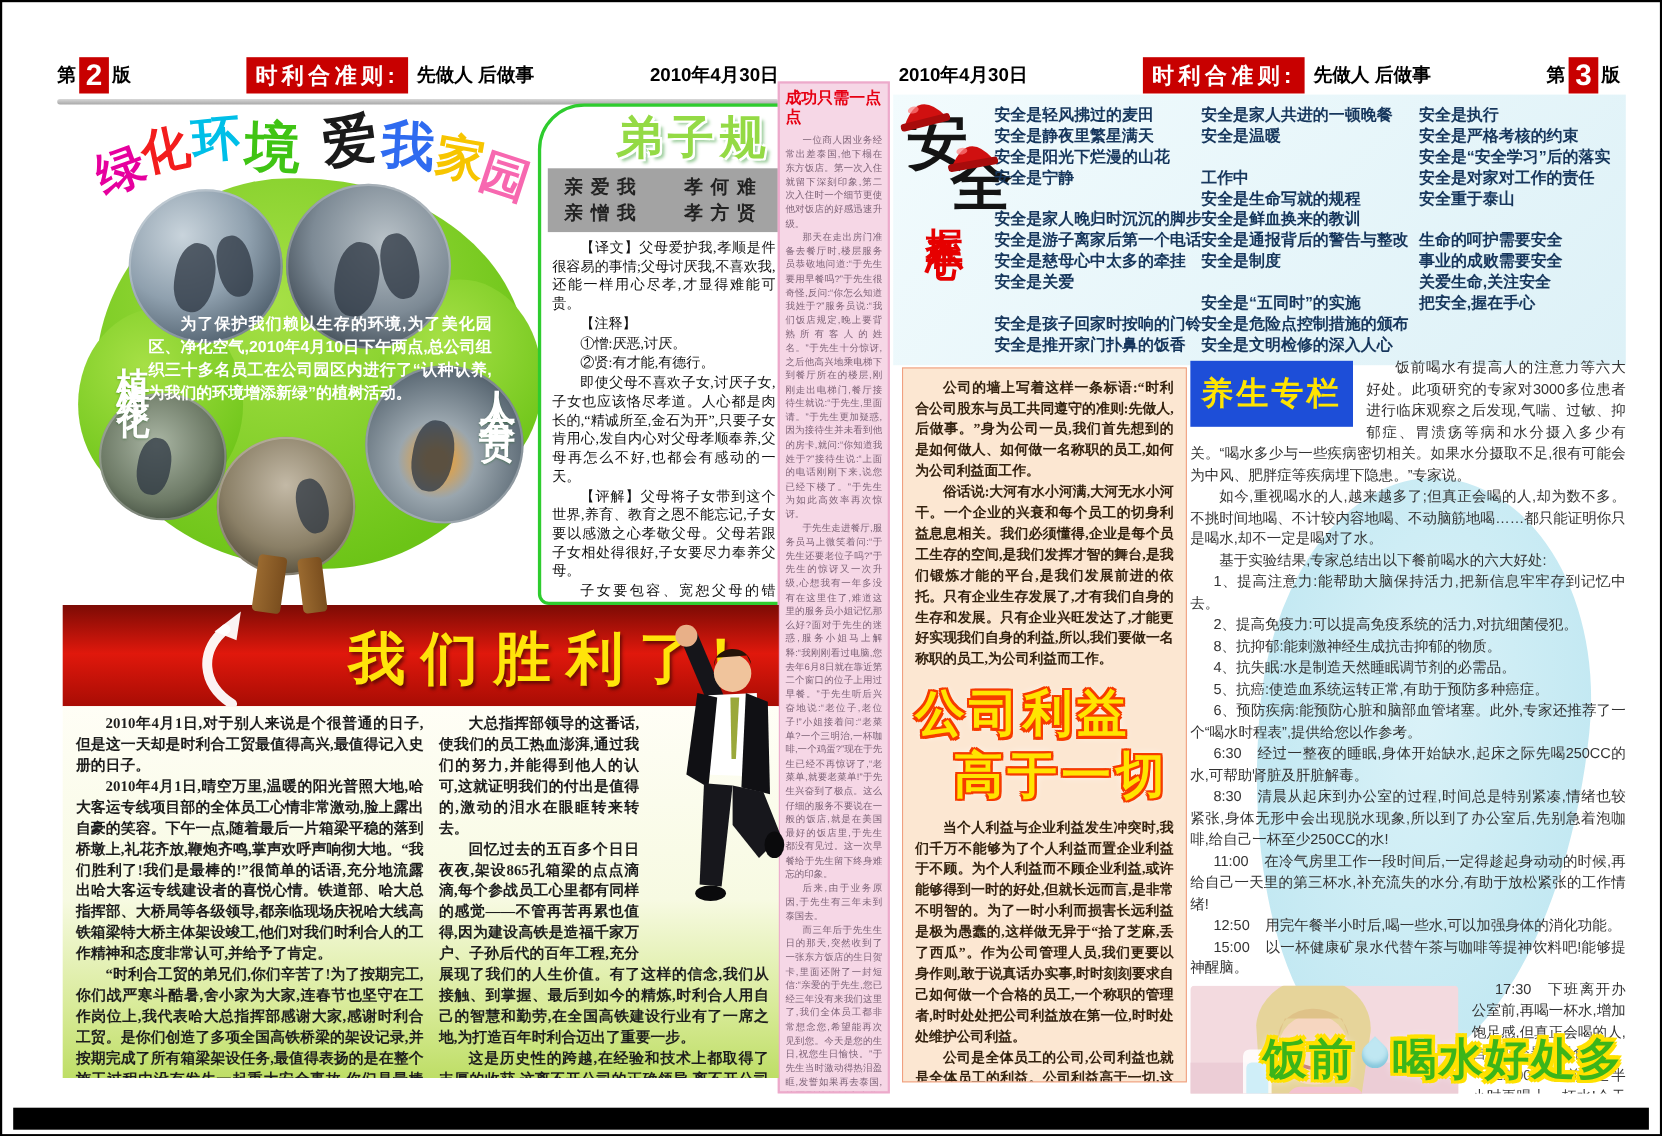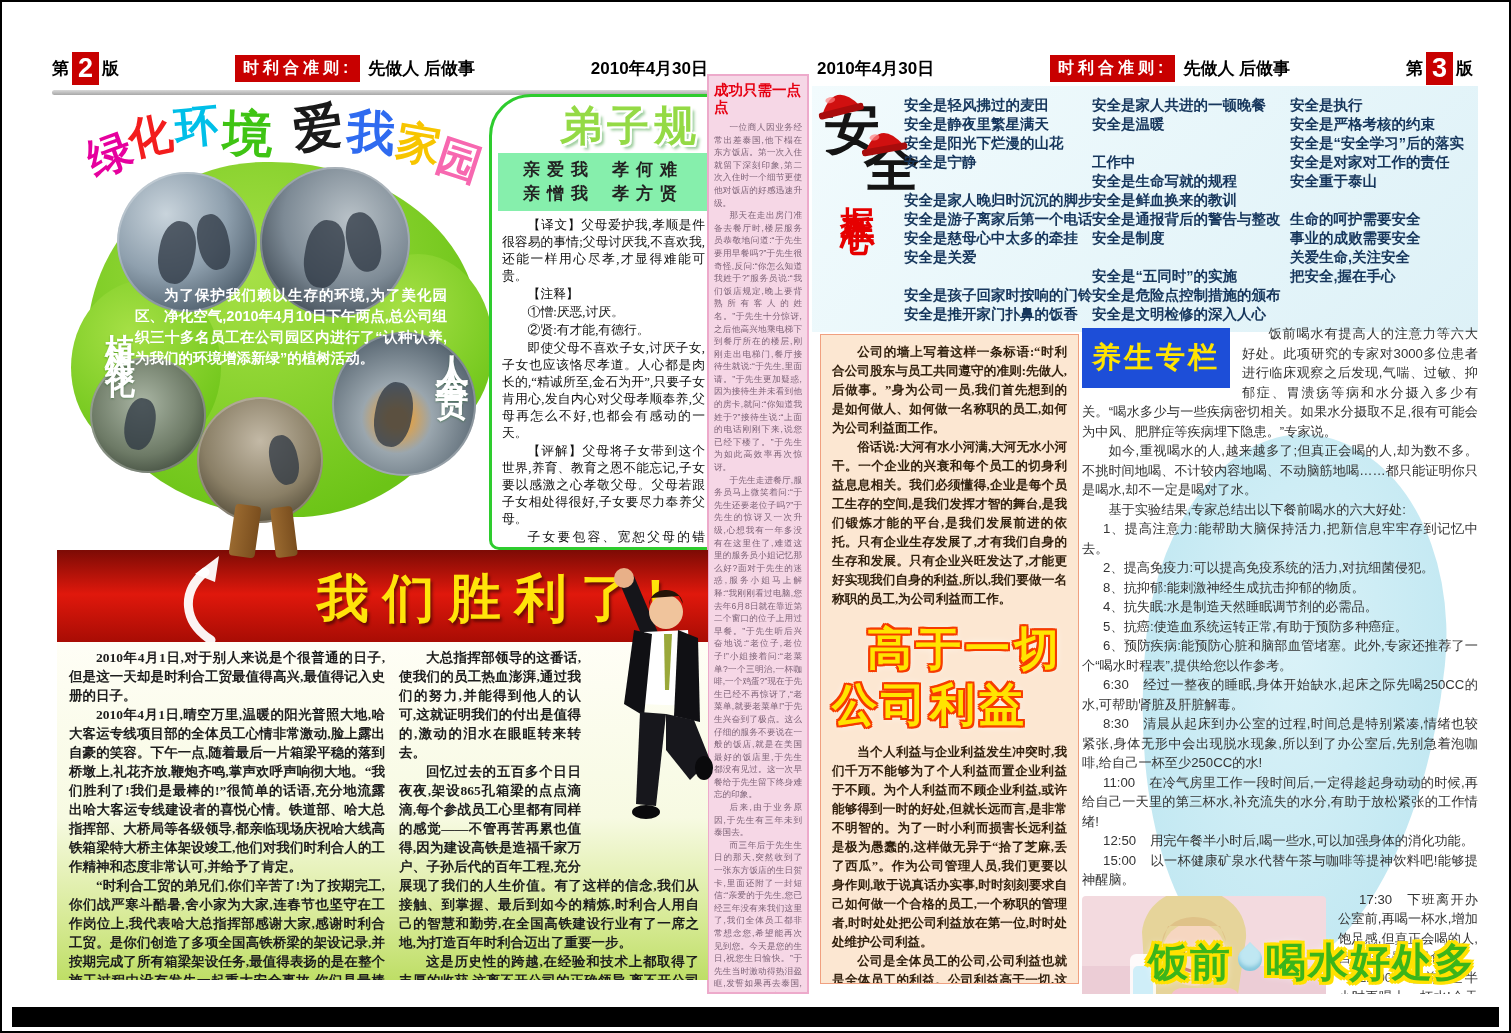--- a/index.html
+++ b/index.html
@@ -9,21 +9,21 @@
   [data-interactable]{cursor:default;}
 
   
   .mast{position:absolute;top:48px;height:40px;width:656px;}
   .mast-l{left:50px;} .mast-r{left:815px;}
   .mast .row{display:flex;align-items:center;height:36px;}
   .pgno-wrap{font-size:17px;font-weight:700;display:flex;align-items:center;gap:3px;}
   .pgno-box{background:#c80000;color:#fff;font-size:27px;font-weight:900;line-height:33px;
             padding:0 6px;display:inline-block;}
   .motto{display:flex;align-items:center;gap:8px;font-size:17px;font-weight:700;}
-  .motto-box{background:#c80000;color:#fff;padding:3px 8px;letter-spacing:4px;font-size:16px;}
+  .motto-box{background:#c80000;color:#fff;padding:3px 8px;letter-spacing:4px;font-size:20px;}
   .mast-date{font-size:17px;font-weight:700;}
   .mast-rule{position:absolute;top:88px;height:5px;background:linear-gradient(180deg,#d8d8d8,#a8a8a8);
              border-radius:3px;width:656px;}
   .rule-l{left:50px;} .rule-r{left:815px;}
   .sp{flex:1;}
 
   
   .green-sec{position:absolute;left:75px;top:95px;width:410px;height:460px;}
   .gt{position:absolute;left:10px;top:0;width:395px;display:flex;justify-content:center;gap:4px;}
   .gt span{font-size:44px;font-weight:900;display:inline-block;}
@@ -64,21 +64,21 @@
   .trunk{position:absolute;background:linear-gradient(90deg,#9a6a30,#7a4e1e);z-index:1;}
   .tk1{left:155px;top:408px;width:26px;height:52px;transform:rotate(8deg);border-radius:4px;}
   .tk2{left:196px;top:410px;width:22px;height:50px;transform:rotate(-7deg);border-radius:4px;}
 
   
   .dzg{position:absolute;left:487px;top:92px;width:229px;height:456px;box-sizing:border-box;
        border:3px solid #2ecc2e;border-radius:42px 10px 10px 10px;background:#fff;overflow:hidden;}
   .dzg-title{text-align:right;padding:6px 14px 0 0;font-size:42px;font-weight:900;color:#94da45;
              letter-spacing:5px;line-height:46px;
              text-shadow:2px 2px 0 #fff,-2px 2px 0 #fff,2px -2px 0 #fff,-2px -2px 0 #fff,4px 4px 3px #9c9;}
-  .dzg-verse{background:#86efac;margin:4px 6px 4px 6px;padding:5px 25px;}
+  .dzg-verse{background:#a3a3a3;margin:4px 6px 4px 6px;padding:5px 15px;}
   .dzg-verse .vrow{display:flex;justify-content:space-between;font-size:17px;font-weight:700;
                    letter-spacing:7px;line-height:24px;color:#222;}
   .dzg-body{padding:2px 10px;font-size:12.8px;line-height:17px;color:#111;text-align:justify;}
   .dzg-body p{margin:0 0 1px 0;text-indent:2em;}
 
   
   .succ{position:absolute;left:705px;top:72px;width:102px;height:920px;box-sizing:border-box;
         background:#f6d7e6;border:2px solid #edaacb;padding:6px 5px;overflow:hidden;}
   .succ-title{color:#e60012;font-weight:900;font-size:14.5px;line-height:17px;margin-bottom:5px;}
   .succ p{margin:0;font-size:8.6px;line-height:12.6px;color:#7d6377;text-align:justify;text-indent:1.8em;}
@@ -364,22 +364,22 @@
       </div>
   </div>
 
   <div class="comp serif" data-interactable="false">
     <div data-interactable="false">
 
     <p data-interactable="false">公司的墙上写着这样一条标语:“时利合公司股东与员工共同遵守的准则:先做人,后做事。”身为公司一员,我们首先想到的是如何做人、如何做一名称职的员工,如何为公司利益面工作。</p>
         <p data-interactable="false">俗话说:大河有水小河满,大河无水小河干。一个企业的兴衰和每个员工的切身利益息息相关。我们必须懂得,企业是每个员工生存的空间,是我们发挥才智的舞台,是我们锻炼才能的平台,是我们发展前进的依托。只有企业生存发展了,才有我们自身的生存和发展。只有企业兴旺发达了,才能更好实现我们自身的利益,所以,我们要做一名称职的员工,为公司利益而工作。</p>
       </div>
     <div class="comp-title" data-interactable="false">
+      <div class="ct-line" data-interactable="false">公司利益</div>
       <div class="ct-line ct2" data-interactable="false">高于一切</div>
-      <div class="ct-line" data-interactable="false">公司利益</div>
     </div>
     <div data-interactable="false">
 
     <p data-interactable="false">当个人利益与企业利益发生冲突时,我们千万不能够为了个人利益而置企业利益于不顾。为个人利益而不顾企业利益,或许能够得到一时的好处,但就长远而言,是非常不明智的。为了一时小利而损害长远利益是极为愚蠢的,这样做无异于“拾了芝麻,丢了西瓜”。作为公司管理人员,我们更要以身作则,敢于说真话办实事,时时刻刻要求自己如何做一个合格的员工,一个称职的管理者,时时处处把公司利益放在第一位,时时处处维护公司利益。</p>
         <p data-interactable="false">公司是全体员工的公司,公司利益也就是全体员工的利益。公司利益高于一切,这不仅仅是一句口号,更是员工与企业荣辱与共、同甘共苦的企业精神。</p>
       </div>
 
   </div>
 
   <div class="health" data-interactable="false">

